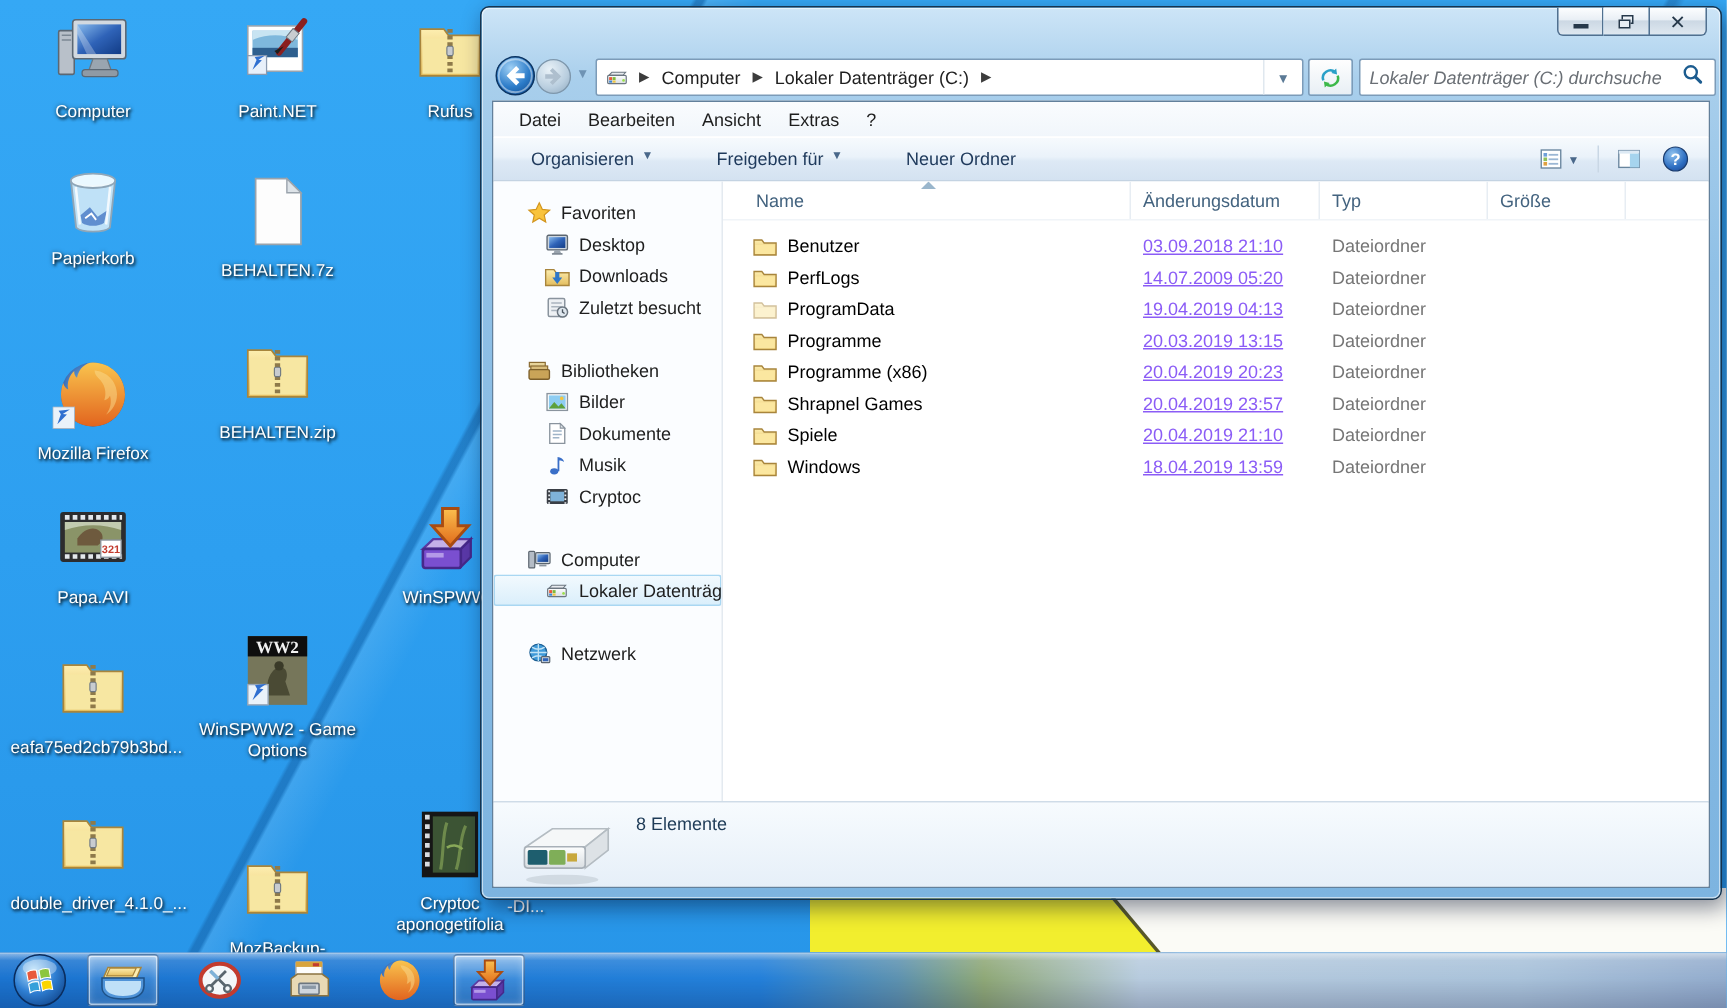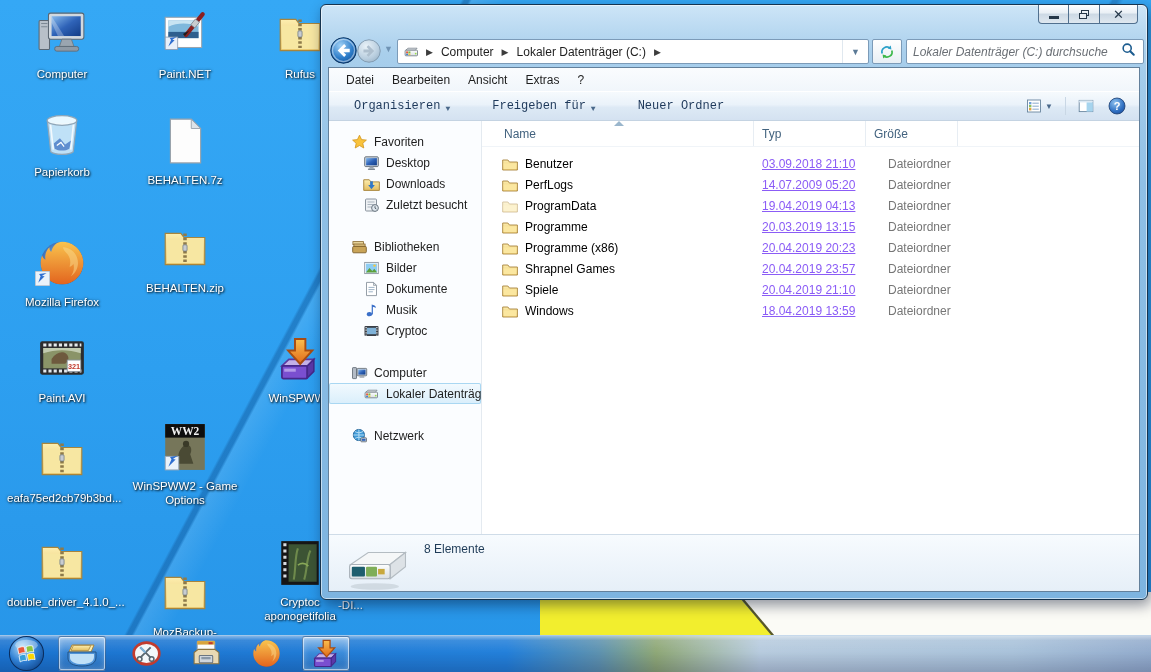--- a/index.html
+++ b/index.html
@@ -73,21 +73,21 @@
   .client { position:absolute; left:7px; right:7px; top:62px; bottom:7px;
     background:#fff; border:1px solid #63809b; display:flex; flex-direction:column; }
 
   .menubar { height:23px; background:linear-gradient(#fafcfe,#f1f6fb);
     display:flex; align-items:center; padding-left:8px; font-size:12px; color:#1e1e1e; }
   .menubar .mi { padding:3px 9px; }
 
   .toolbar { height:30px; background:linear-gradient(180deg,#f6fafd 0%,#eaf2fa 45%,#dde9f5 55%,#d4e2f1 100%);
     border-top:1px solid #fff; border-bottom:1px solid #c4d3e2;
     display:flex; align-items:center; font-size:12px; color:#1e395b; position:relative; }
-  .tbtn { display:flex; align-items:flex-end; gap:5px; padding:5px 9px; border-radius:3px;font-family:Liberation Mono, monospace; }
+  .tbtn { display:flex; align-items:flex-start; gap:5px; padding:5px 9px; border-radius:3px; }
   .tbtn .caret { font-size:8px; color:#4a688a; }
   .tb-right { position:absolute; right:8px; top:0; height:100%; display:flex; align-items:center; gap:4px; }
   .tb-ibtn { display:flex; align-items:center; padding:4px 5px; border-radius:3px; }
   .tb-sep { width:1px; height:18px; background:#c9d7e5; margin:0 3px; }
 
   .mainarea { flex:1; display:flex; min-height:0; position:relative; }
 
   
   .sidebar { width:153px; background:#fbfdff; border-right:1px solid #e4eaf0;
     padding-top:10px; font-size:12px; color:#1e1e1e; overflow:hidden; }
@@ -443,21 +443,21 @@
     <svg width="15" height="15" style="position:absolute;left:-2px;bottom:2px">
         <use href="#s-fxarrow"></use>
       </svg>
   </span>
   <span class="lbl">Mozilla Firefox</span>
 </div>
 <div class="dicon" style="left:7px;top:334px">
   <span class="ic"><svg width="50" height="50">
         <use href="#s-film48"></use>
       </svg></span>
-  <span class="lbl">Paint.AVI</span>
+  <span class="lbl">Papa.AVI</span>
 </div>
 <div class="dicon" style="left:7px;top:434px">
   <span class="ic"><svg width="50" height="50">
         <use href="#s-zip48"></use>
       </svg></span>
   <span class="lbl">eafa75ed2cb79b3bd...</span>
 </div>
 <div class="dicon" style="left:7px;top:538px">
   <span class="ic"><svg width="50" height="50">
         <use href="#s-zip48"></use>
@@ -692,20 +692,23 @@
           <span>Netzwerk</span>
         </div>
       </div>
 
       <div class="filelist">
         <div class="lheader">
           <div class="hcell c-name">
             <span class="sort-arrow"></span>
             <span>Name</span>
           </div>
+          <div class="hcell c-date">
+            <span>Änderungsdatum</span>
+          </div>
           <div class="hcell c-type">
             <span>Typ</span>
           </div>
           <div class="hcell c-size">
             <span>Größe</span>
           </div>
         </div>
         <div class="rows">
           <div class="frow">
             <span class="fc-name">

